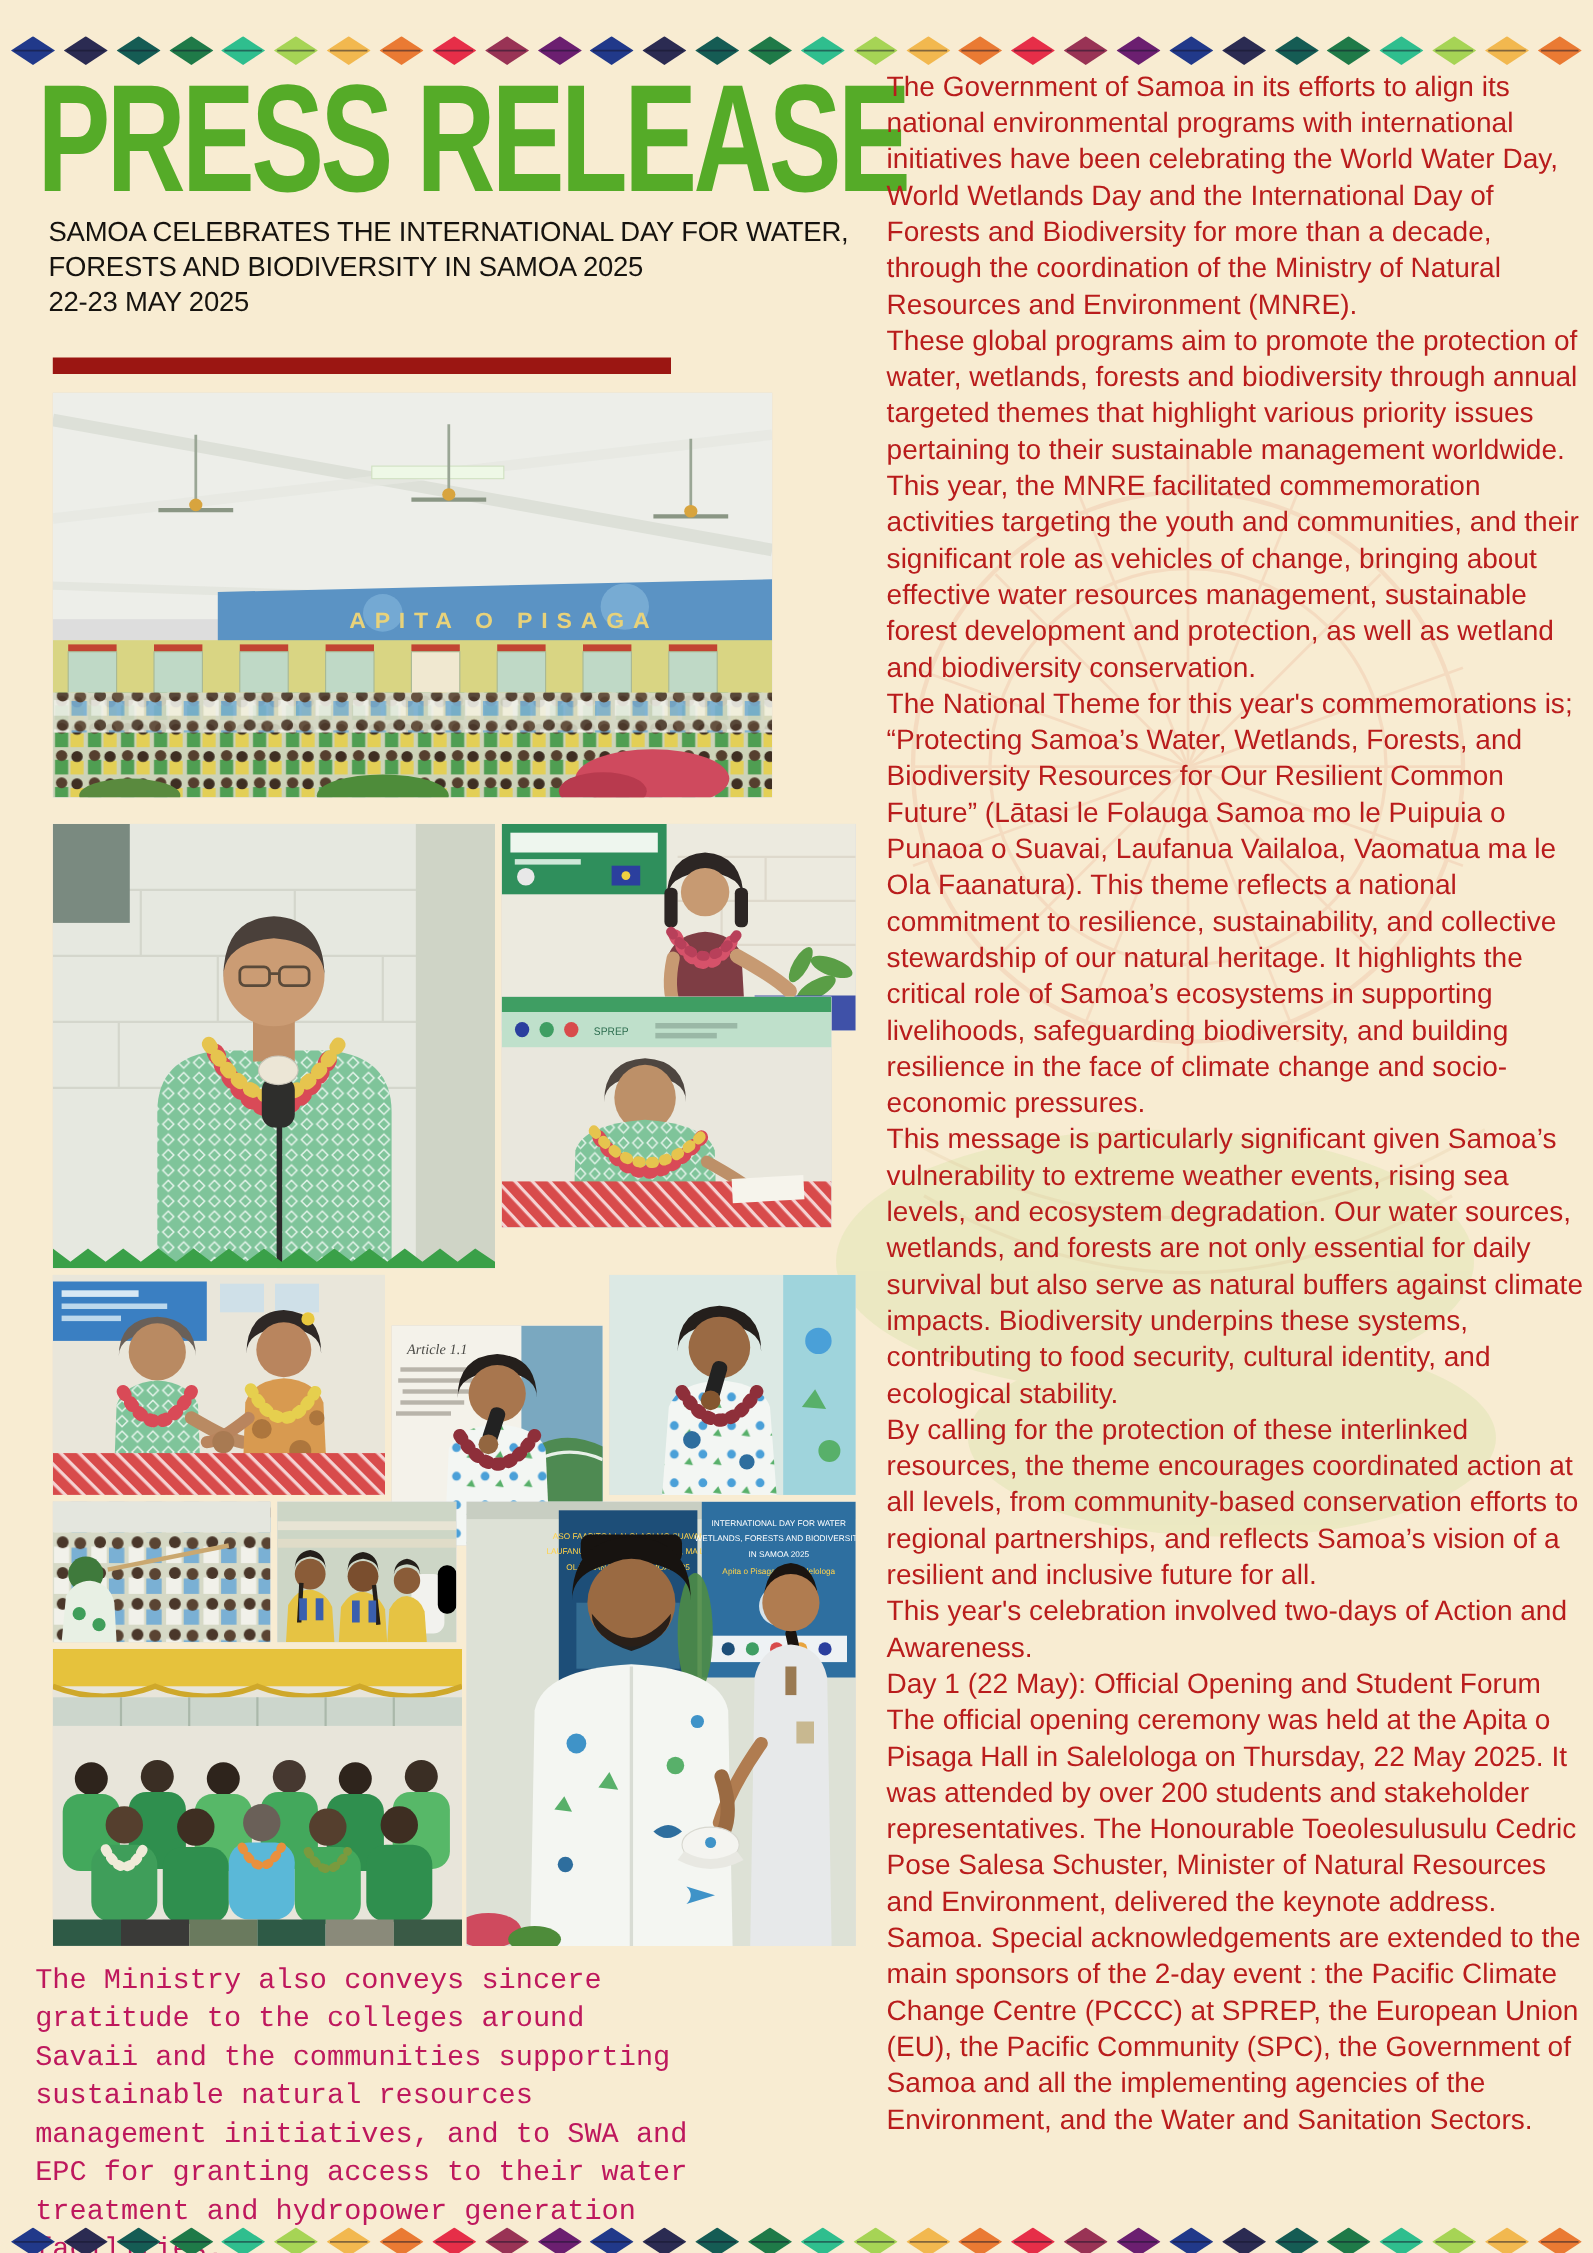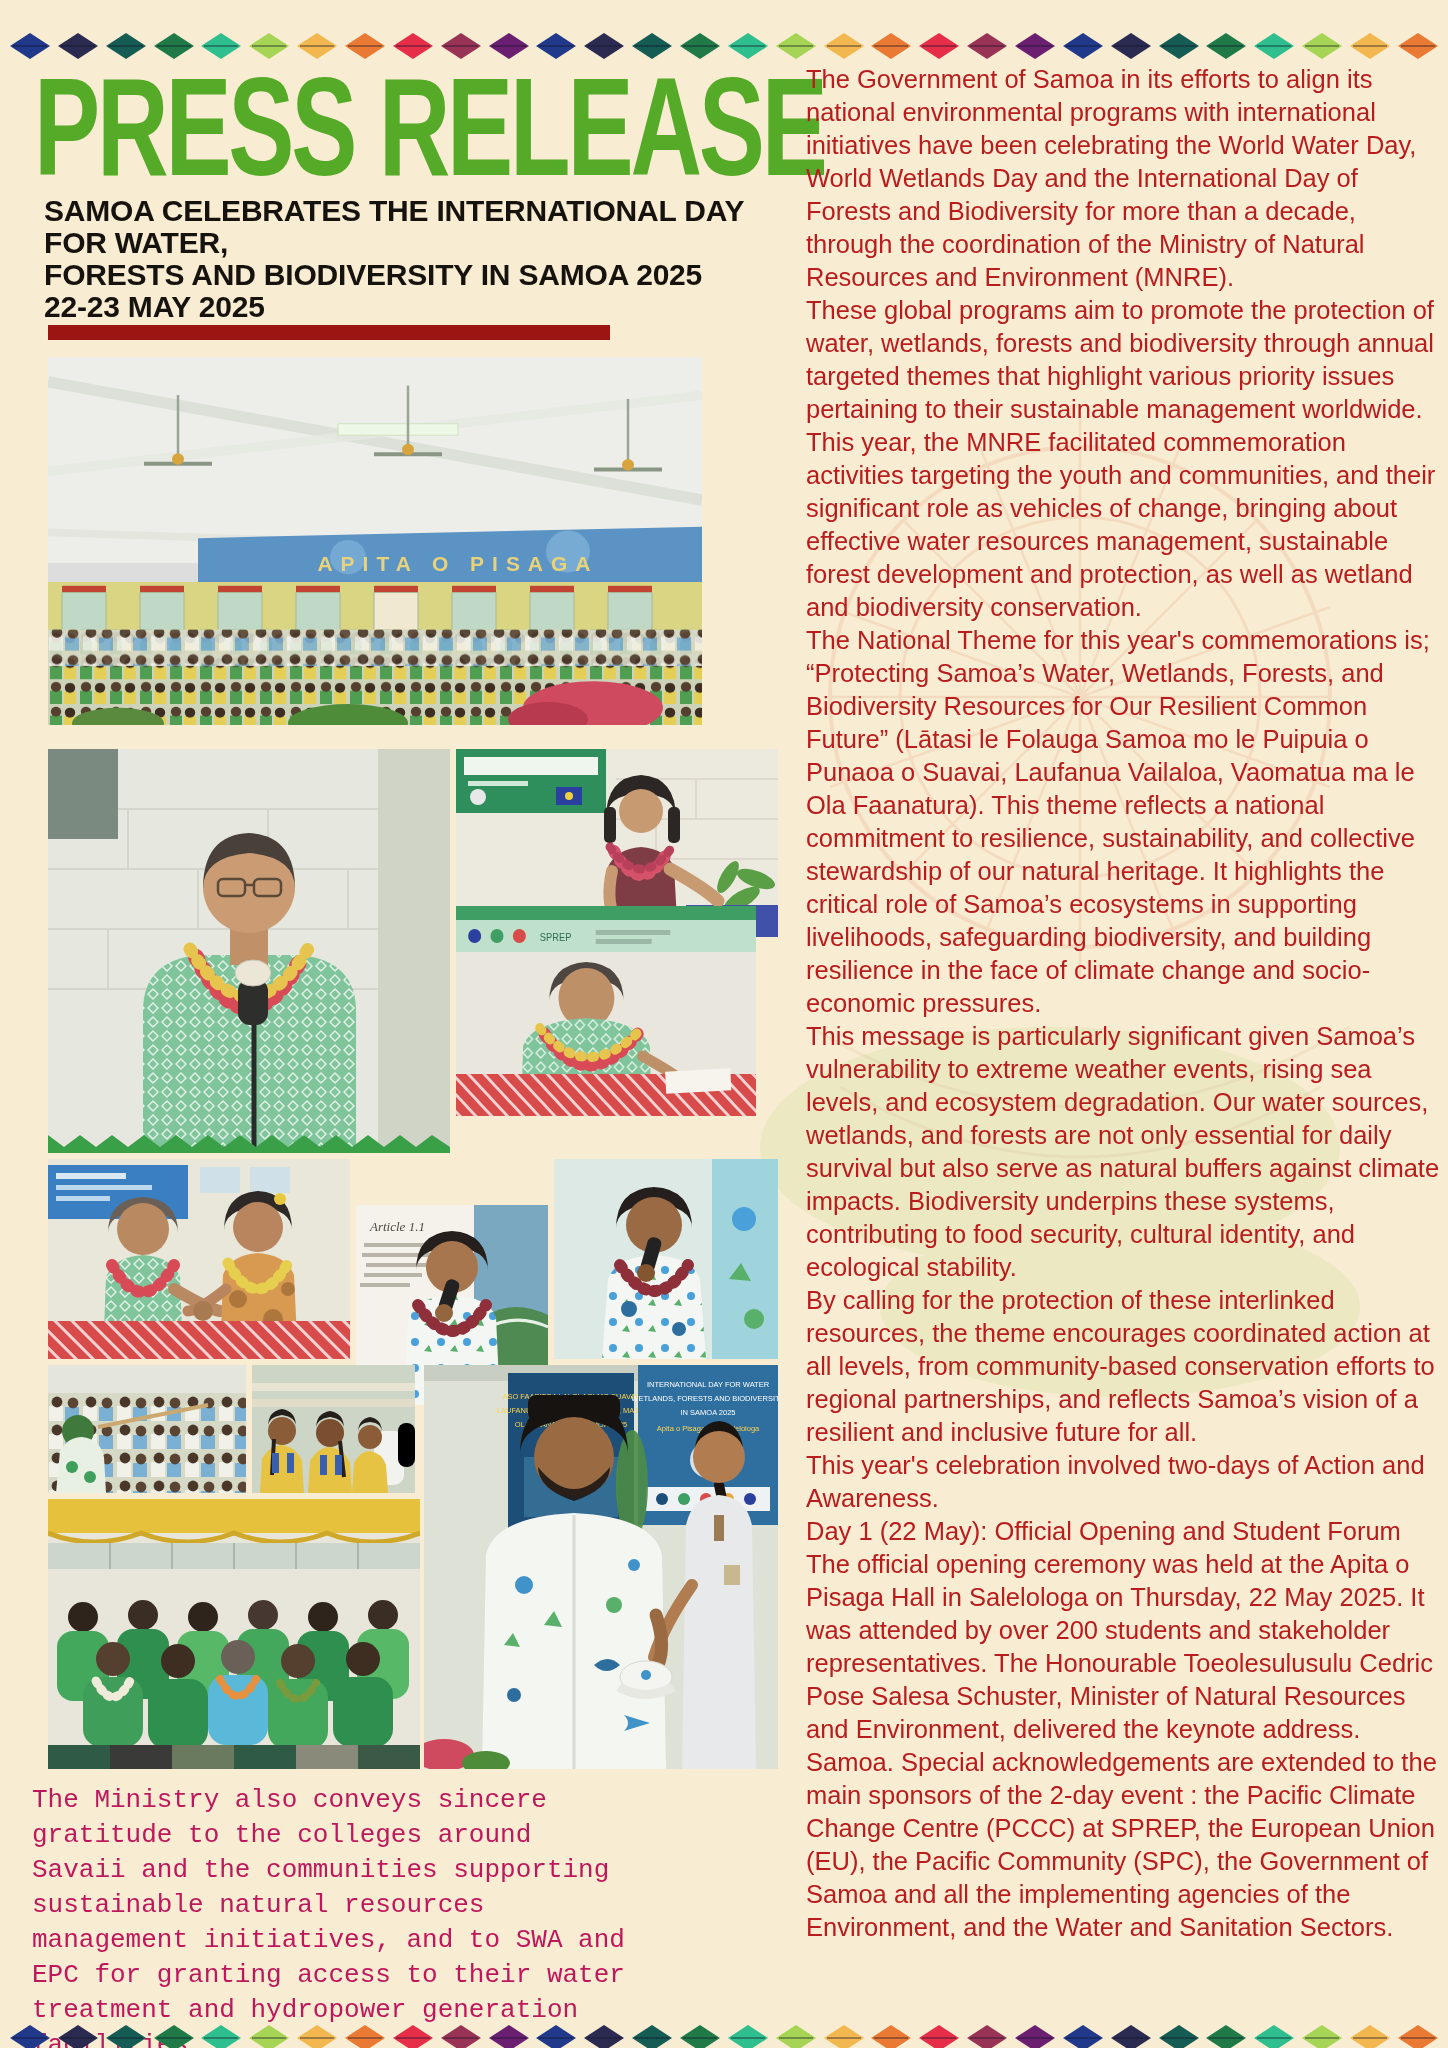--- a/index.html
+++ b/index.html
@@ -5,22 +5,22 @@
   html,body{margin:0;padding:0;background:#f8ecd2;}
   .page{position:relative;width:1448px;height:2048px;background:#f8ecd2;overflow:hidden;
         font-family:"Liberation Sans",sans-serif;margin-top:27px;}
   .border-row{position:absolute;left:10px;right:10px;display:flex;justify-content:space-between;}
   .border-top{top:6px}
   .border-bottom{top:1998px}
   .border-row svg{width:40px;height:26px;flex:0 0 auto;}
   .masthead-title{position:absolute;left:34px;top:30px;font-size:124px;font-weight:800;
         letter-spacing:-4px;color:#55ab28;white-space:nowrap;line-height:1;
         transform:scale(0.80,1.12);transform-origin:left top;}
-  .headline{position:absolute;left:44px;top:168px;width:770px;font-size:30px;line-height:32px;
-        font-weight:700;color:#16130f;letter-spacing:-0.2px;}
+  .headline{position:absolute;left:44px;top:168px;width:770px;font-size:25px;line-height:32px;
+        font-weight:400;color:#16130f;letter-spacing:-0.2px;}
   .red-rule{position:absolute;left:48px;top:298px;width:562px;height:15px;background:#9b1612;}
   .article{position:absolute;left:806px;top:36px;width:642px;font-size:25.5px;line-height:33px;
         color:#b91c1c;}
   .article p{margin:0;}
   .left-note{position:absolute;left:32px;top:1756px;width:606px;font-size:26px;line-height:35px;
         color:#be185d;font-family:Liberation Mono, monospace;}
   .ph{position:absolute;overflow:hidden;background:#ddd;}
   .ph svg{display:block;width:100%;height:100%;}
   .wm{position:absolute;left:690px;top:300px;width:760px;height:1150px;pointer-events:none;}
 </style>

